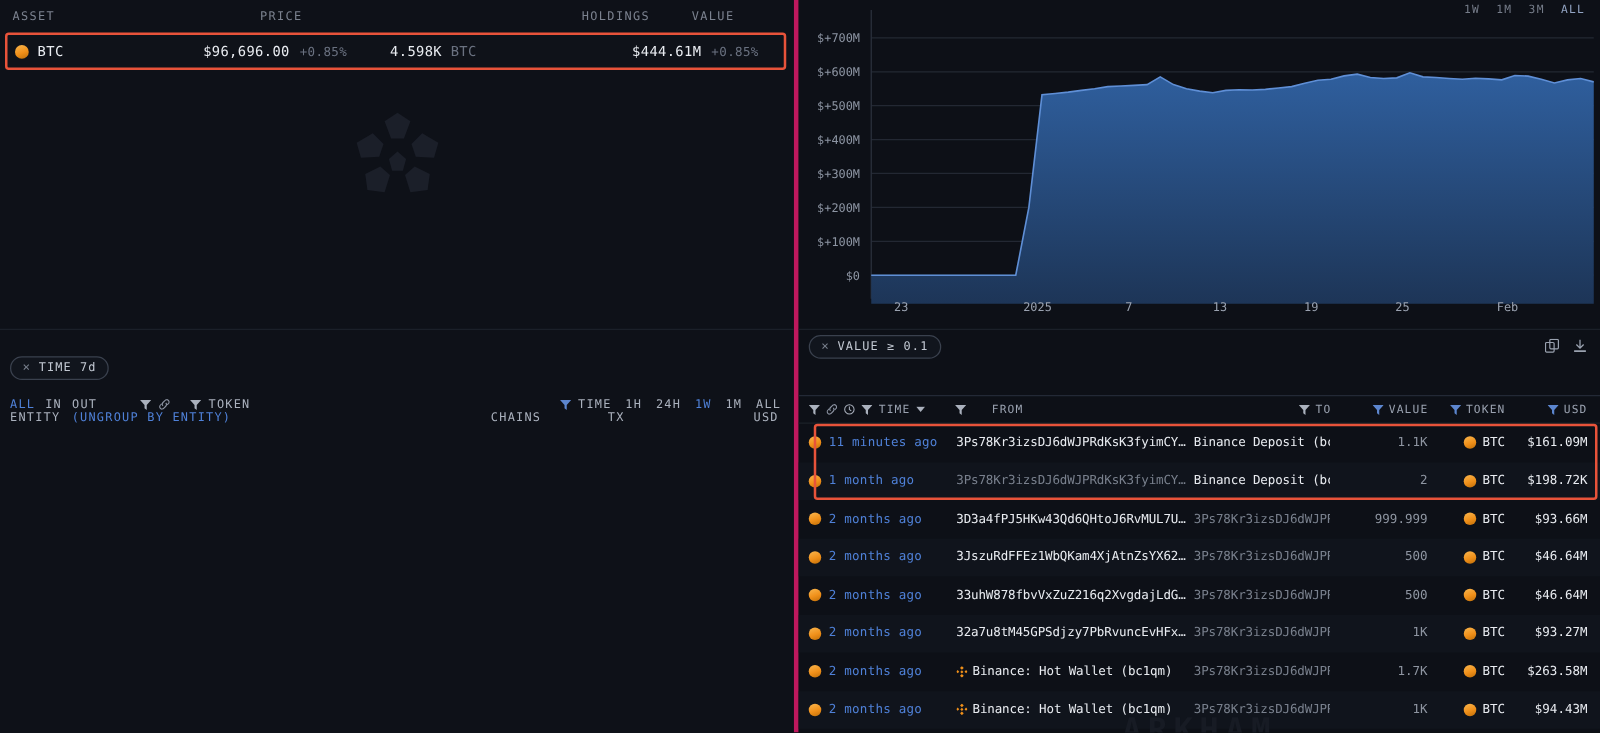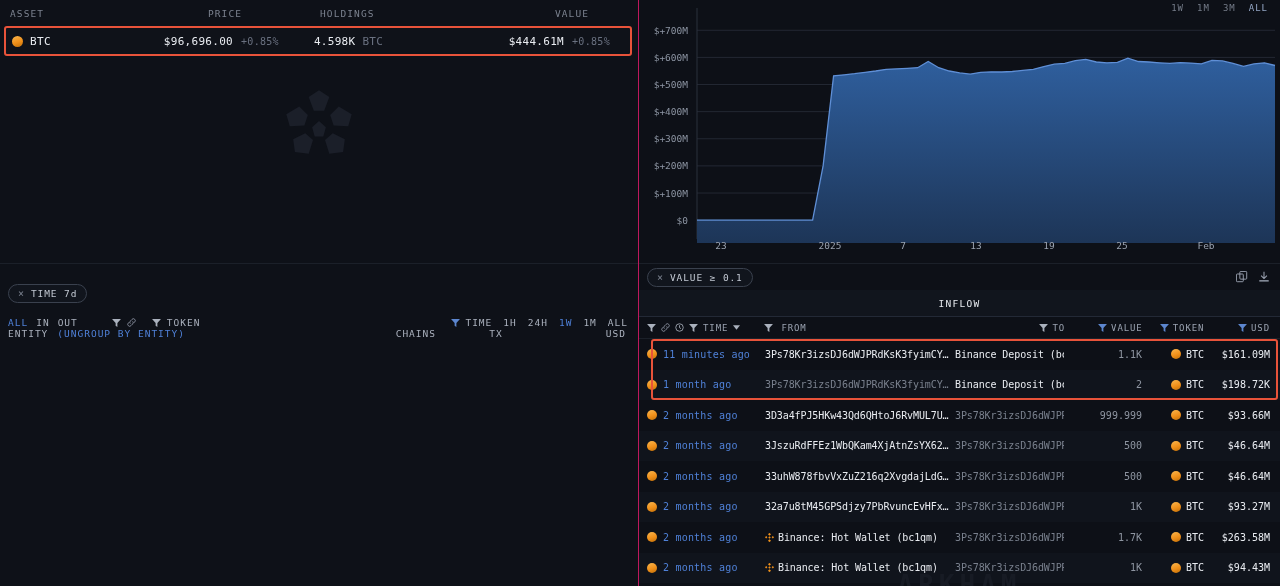--- a/index.html
+++ b/index.html
@@ -6,30 +6,30 @@
   html, body {
     width: 1280px; height: 586px;
     background: #0d1017;
     font-family: "DejaVu Sans Mono", "Liberation Mono", monospace;
     overflow: hidden;
   }
   .app { position: relative; width: 1280px; height: 586px; display: flex; }
 
   
   .left-col { width: 639px; height: 586px; display: flex; flex-direction: column;
-              border-right: 1px solid #be185d; background: #0e1118; }
+              border-right: 4px solid #be185d; background: #0e1118; }
 
   
   .asset-panel { position: relative; height: 264px; background: #0e1118; overflow: hidden;
                  border-bottom: 1px solid #1b2029; }
   .asset-head { display: flex; align-items: center; height: 22px; padding: 4px 14px 0 10px;
                 font-size: 9.5px; letter-spacing: 1.1px; color: #7b828f; }
   .ah-asset   { width: 120px; text-align: left; }
   .ah-price   { width: 190px; text-align: center; }
-  .ah-hold    { width: 200px; text-align: left; }
+  .ah-hold    { width: 200px; text-align: right; }
   .ah-value   { flex: 1; text-align: center; }
 
   .asset-row { position: relative; margin: 4px 6px 0 4px; height: 30px;
                display: flex; align-items: center;
                border: 2px solid #e8533a; border-radius: 3px;
                background: #0f1219; padding: 0 8px 0 6px; }
   .ar-asset { width: 120px; display: flex; align-items: center; gap: 7px;
               font-size: 11px; color: #e9ecf1; letter-spacing: .4px; }
   .ar-price { width: 190px; text-align: center; font-size: 11px; color: #e9ecf1; letter-spacing: .3px; }
   .ar-price .chg { color: #6a7180; font-size: 10px; margin-left: 8px; }
@@ -91,21 +91,21 @@
 
   .tabs { display: flex; height: 27px; border-bottom: 1px solid #232936; }
   .tab { flex: 1; display: flex; align-items: center; justify-content: center;
          font-size: 9.5px; letter-spacing: 1.3px; color: #9aa2b0; }
   .tab.active { color: #e9ecf1; background: #11151d; }
   .tab.sel-underline { border-bottom: 1px solid #e9ecf1; }
 
   .tcols { display: flex; align-items: center; height: 22px; padding: 0 10px 0 8px;
            font-size: 9px; letter-spacing: .9px; color: #9aa2b0; border-bottom: 1px solid #1b2029;}
   .tc-lead { display: flex; align-items: center; gap: 5px; width: 118px; }
-  .tc-from { width: 190px; display: flex; align-items: center; gap: 8px; }
+  .tc-from { width: 190px; display: flex; align-items: center; gap: 20px; }
   .tc-to   { flex: 1; display: flex; align-items: center; gap: 4px; }
   .tc-val  { width: 78px; display: flex; align-items: center; justify-content: flex-end; gap: 4px; }
   .tc-tok  { width: 62px; display: flex; align-items: center; justify-content: flex-end; gap: 4px; }
   .tc-usd  { width: 66px; display: flex; align-items: center; justify-content: flex-end; gap: 4px; }
 
   .rows { flex: 1; position: relative; }
   .hl-box { position: absolute; left: 12px; right: 2px; top: 0; height: 61px;
             border: 2px solid #e8533a; border-radius: 3px; pointer-events: none; }
   .row { display: flex; align-items: center; height: 30.5px; padding: 0 10px 0 8px;
          font-size: 10px; color: #c9cfd9; }
@@ -285,21 +285,20 @@
             <rect x="4.5" y="0.5" width="8" height="9" rx="1" fill="none" stroke="#9aa2b0" stroke-width="1.1"></rect>
           </svg>
           <svg width="12" height="12" viewBox="0 0 14 14">
             <path d="M7 1v7M3.6 5.4L7 8.8l3.4-3.4" stroke="#9aa2b0" stroke-width="1.2" fill="none"></path>
             <path d="M1.5 11.5h11" stroke="#9aa2b0" stroke-width="1.6" fill="none"></path>
           </svg>
         </span>
       </div>
 
       <div class="tabs">
-        <div class="tab active">INFLOW</div>
       </div>
 
       <div class="tcols">
         <span class="tc-lead">
           <svg width="9" height="8" viewBox="0 0 10 9">
               <path d="M0 0h10L6 4.5V9L4 7.5V4.5z" fill="#aab1bd"></path>
             </svg>
           <svg width="9" height="9" viewBox="0 0 12 12">
               <path d="M4.5 7.5a2.5 2.5 0 010-3.5l2-2a2.5 2.5 0 113.5 3.5l-1 1" stroke="#8a91a0" fill="none" stroke-width="1.2"></path>
               <path d="M7.5 4.5a2.5 2.5 0 010 3.5l-2 2a2.5 2.5 0 11-3.5-3.5l1-1" stroke="#8a91a0" fill="none" stroke-width="1.2"></path>

